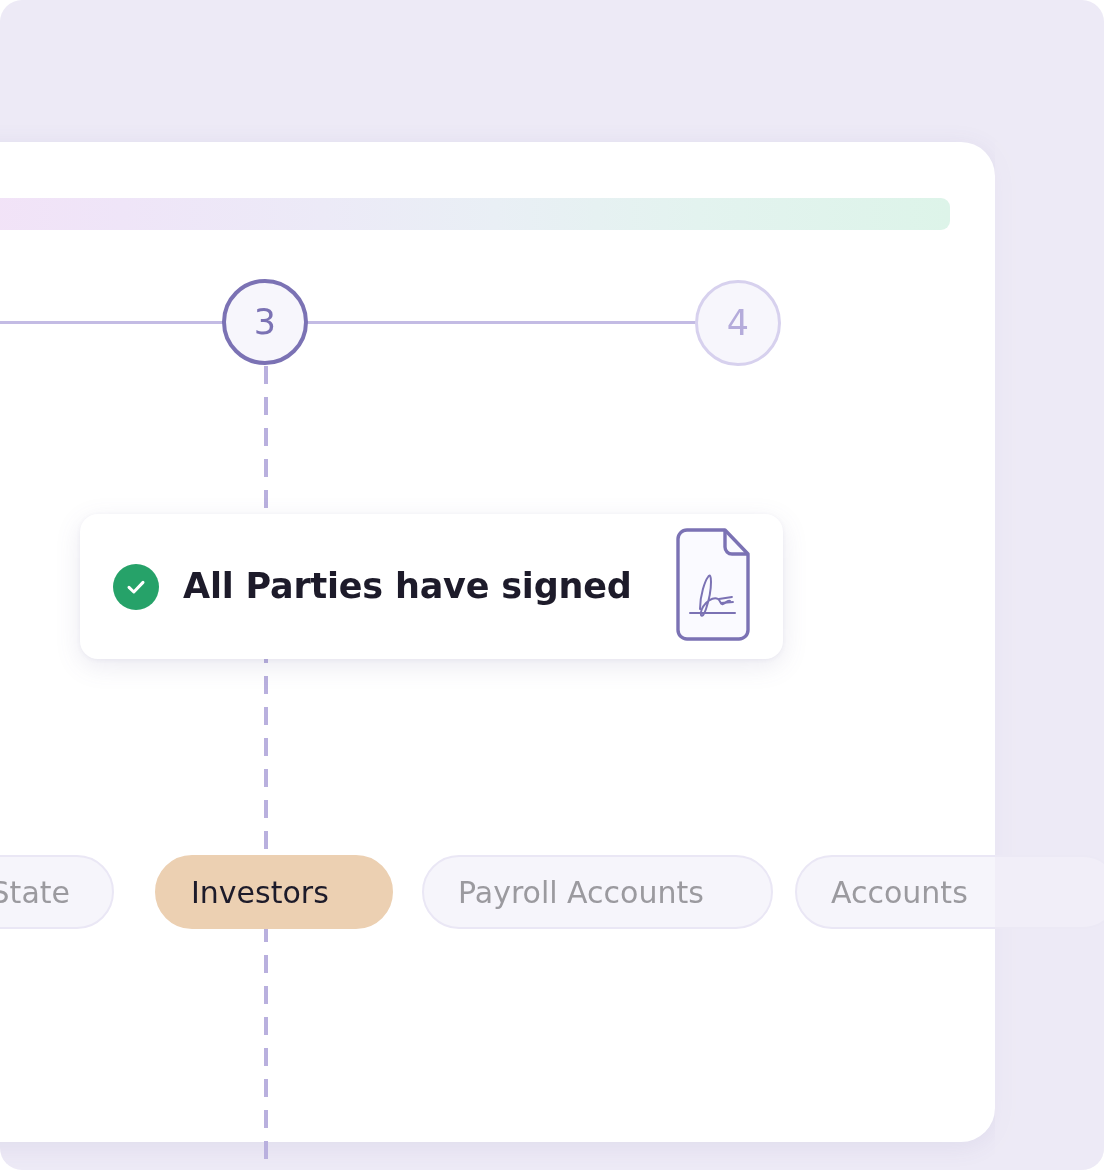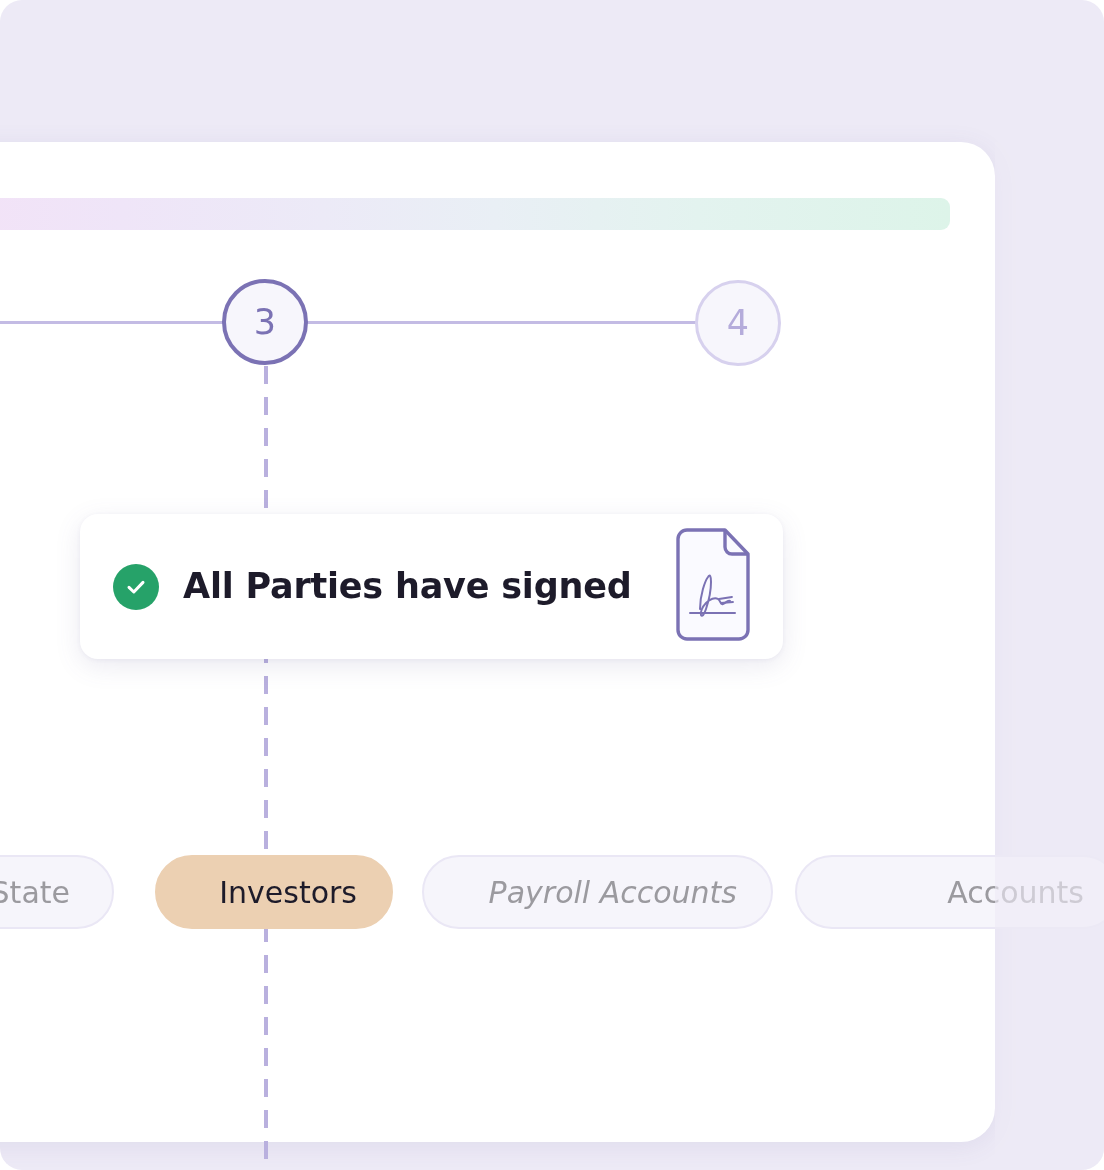--- a/index.html
+++ b/index.html
@@ -158,39 +158,39 @@
     height: 74px;
   }
   .pill {
     position: absolute;
     top: 0;
     height: 74px;
     box-sizing: border-box;
     border-radius: 37px;
     display: flex;
     align-items: center;
-    justify-content: flex-end;
+    justify-content: flex-start;
     font-size: 30px;
     padding: 0 34px;
     white-space: nowrap;
   }
   .pill.inactive {
     background: #f6f5fb;
     border: 2px solid #eae7f5;
     color: #9b9a9f;
   }
   .pill.active {
     background: #ecd0b2;
     border: 2px solid #ecd0b2;
     color: #1d1b2a;
     z-index: 2;
   }
   .pill-state    { left: -78px;  width: 252px; justify-content: flex-end; padding-right: 42px; }
   .pill-invest   { left: 215px;  width: 238px; }
-  .pill-payroll  { left: 482px;  width: 351px; font-style: italic; }
+  .pill-payroll  { left: 482px;  width: 351px; }
   .pill-employ   { left: 855px;  width: 325px; }
 
   
   .right-mask {
     position: absolute;
     left: 995px;
     top: 142px;
     width: 120px;
     height: 1028px;
     background: #edeaf6;

